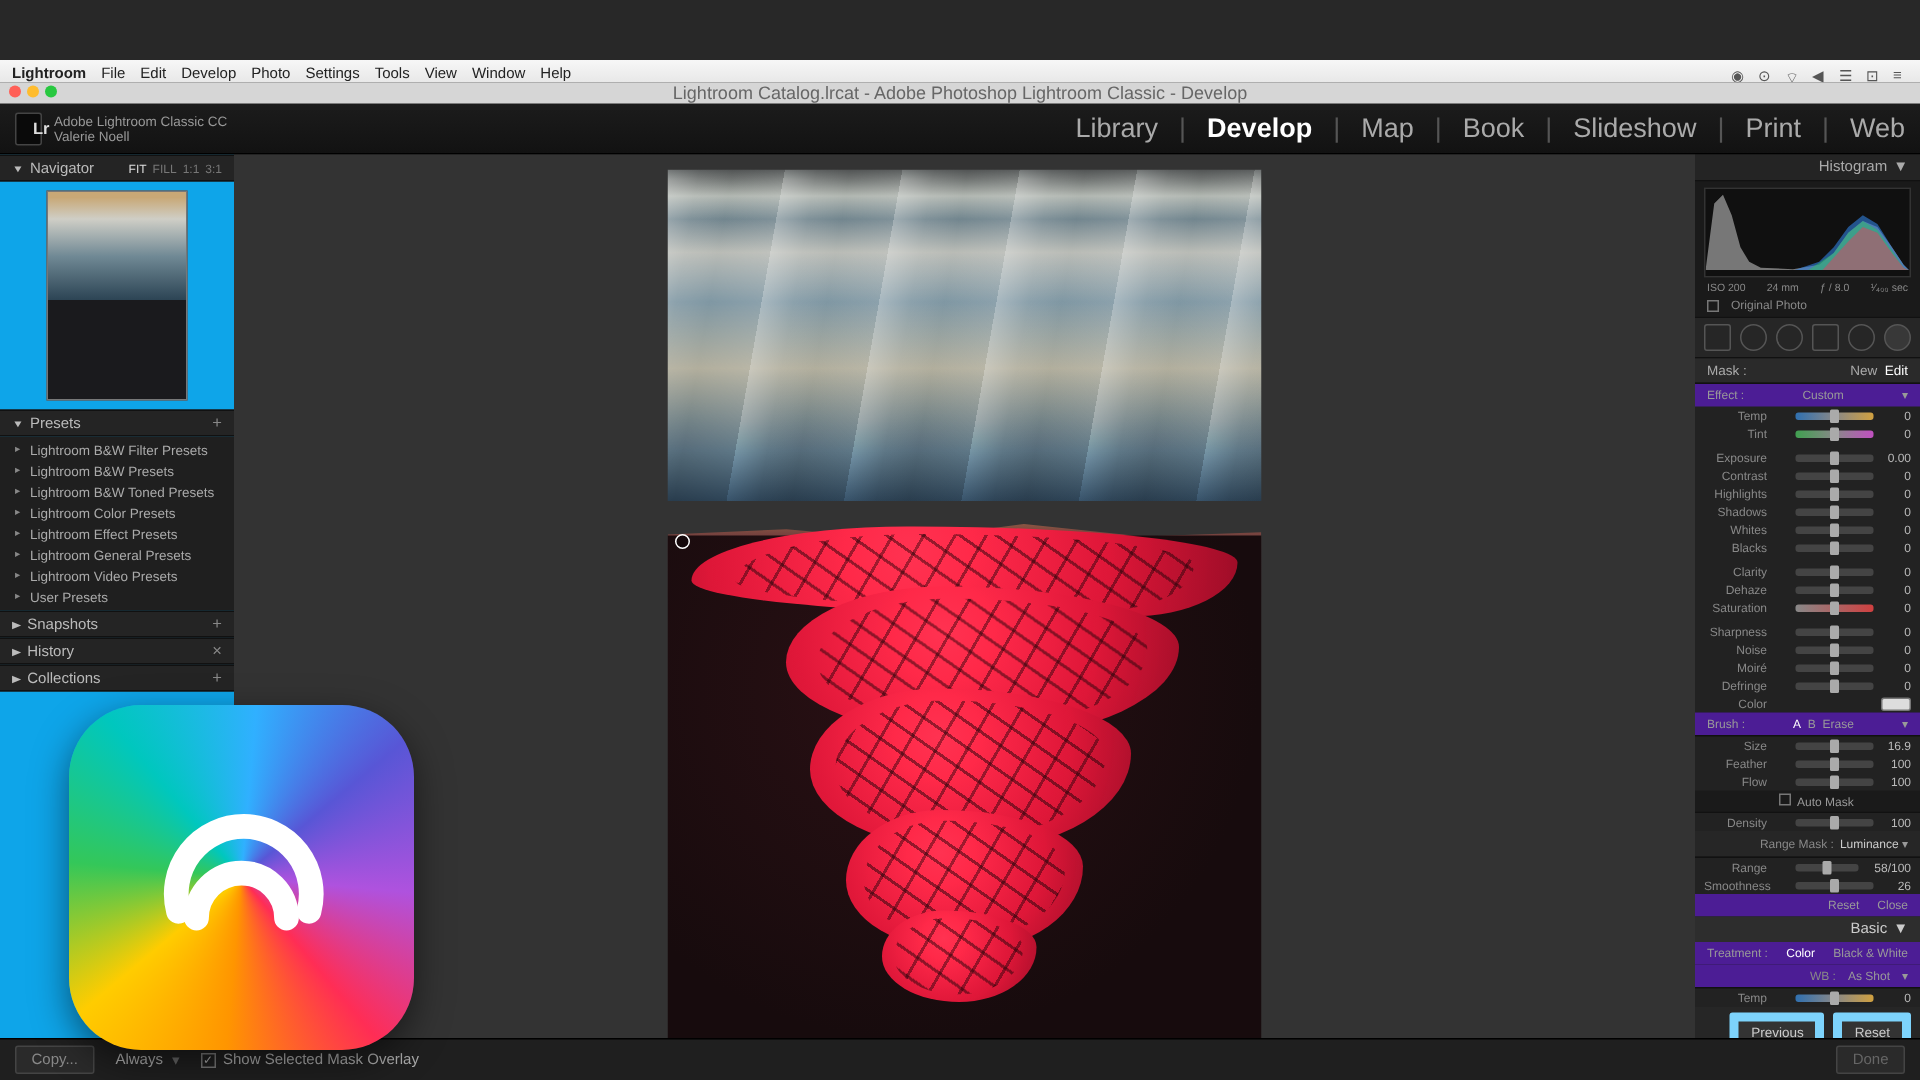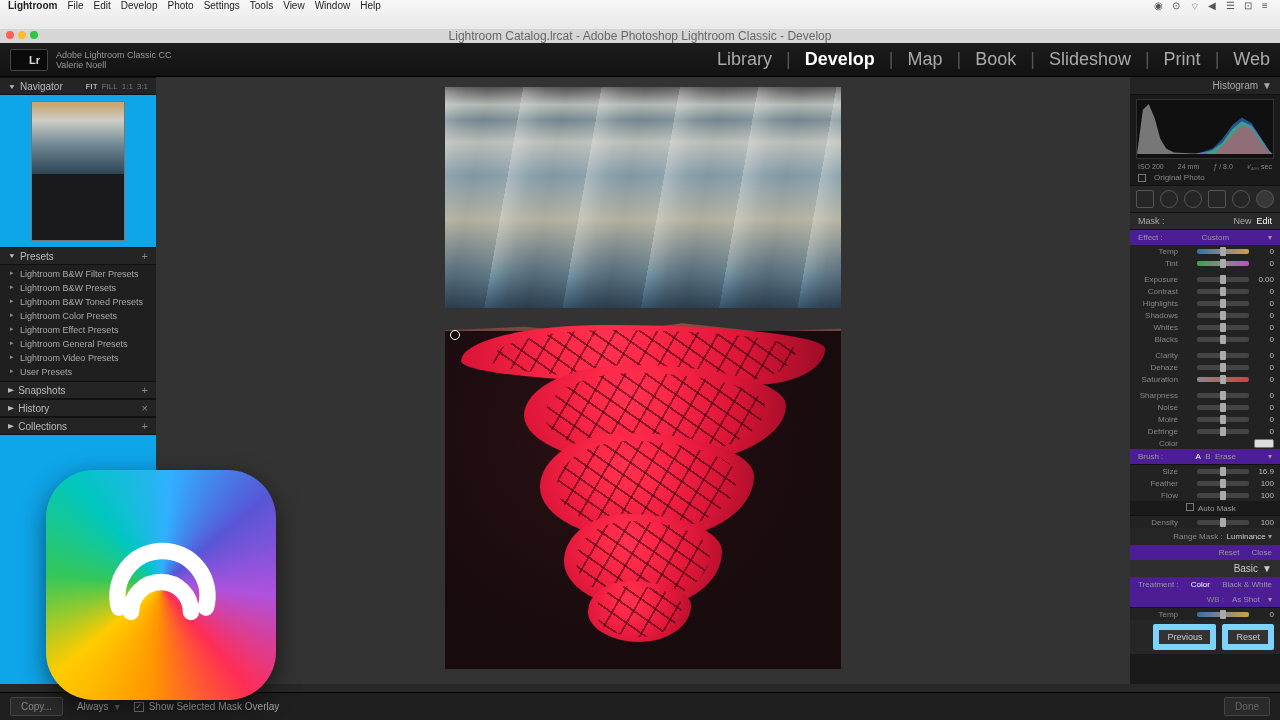--- a/index.html
+++ b/index.html
@@ -1,27 +1,27 @@
 <!DOCTYPE html>
 <html><head>
 <meta charset="utf-8">
 <style>
 *{margin:0;padding:0;box-sizing:border-box;font-family:"Lucida Grande","Helvetica Neue",Arial,sans-serif;-webkit-font-smoothing:antialiased;}
 body{width:1280px;height:720px;background:#282828;overflow:hidden;position:relative;}
-.mac-menubar{height:29px;background:linear-gradient(#f7f7f7,#e8e8e8);display:flex;align-items:flex-start;padding:0 8px;font-size:10px;color:#222;}
+.mac-menubar{height:15px;background:linear-gradient(#f7f7f7,#e8e8e8);display:flex;align-items:flex-end;padding:0 8px;font-size:10px;color:#222;margin-top:40px;}
 .mac-menubar .app{font-weight:600;margin-right:10px;}
 .mac-menubar .mitem{margin-right:10px;}
 .mac-right{margin-left:auto;display:flex;gap:8px;color:#555;}
 .mac-right span{width:10px;height:10px;display:inline-block;}
 .win-title{height:14px;background:#d6d6d6;text-align:center;font-size:12px;color:#666;line-height:14px;position:relative;}
 .traffic{position:absolute;left:6px;top:2px;display:flex;gap:4px;}
 .traffic div{width:8px;height:8px;border-radius:50%;}
 .t-red{background:#ff5f57;} .t-yel{background:#febc2e;} .t-grn{background:#28c840;}
 .app-header{height:34px;background:linear-gradient(#1c1c1c,#121212);display:flex;align-items:center;padding:0 10px;border-bottom:1px solid #000;}
-.lr-logo{width:38px;height:22px;background:#0a0a0a;border:1px solid #444;border-radius:2px;text-align:center;line-height:20px;color:#ddd;font-size:11px;font-weight:600;padding-left:11px;}
+.lr-logo{width:18px;height:22px;background:#0a0a0a;border:1px solid #444;border-radius:2px;text-align:center;line-height:20px;color:#ddd;font-size:11px;font-weight:600;padding-left:11px;}
 .identity{margin-left:8px;color:#999;font-size:9px;line-height:10px;}
 .modules{margin-left:auto;display:flex;gap:14px;color:#aaa;font-size:18px;}
 .modules div{cursor:pointer;}
 .modules .sep{color:#555;cursor:default;}
 .modules .active{color:#fff;font-weight:600;}
 .workspace{display:flex;height:607px;}
 .left-panel{width:156px;background:#0ea5e9;display:flex;flex-direction:column;font-size:10px;color:#bbb;}
 .phead{height:18px;display:flex;align-items:center;padding:0 8px;background:#242424;border-top:1px solid #111;border-bottom:1px solid #111;cursor:pointer;}
 .phead .tri{font-size:8px;margin-right:4px;transform:scaleY(0.8);}
 .phead .r{margin-left:auto;font-size:11px;color:#888;}
@@ -361,20 +361,32 @@
       </div>
     <div class="auto-mask"><span class="chk"></span><span>Auto Mask</span></div>
     <div class="section">
         <div class="srow">
           <span class="lbl">Density</span>
           <div class="sl"></div>
           <span class="val">100</span>
         </div>
       </div>
     <div class="rm"><span style="color:#888">Range Mask :</span><span>Luminance</span> ▾</div>
+    <div class="section">
+      <div class="srow">
+          <span class="lbl">Range</span>
+          <div class="sl"></div>
+          <span class="val" style="width:32px">58/100</span>
+        </div>
+      <div class="srow">
+          <span class="lbl">Smoothness</span>
+          <div class="sl"></div>
+          <span class="val">26</span>
+        </div>
+    </div>
     <div class="subhead" style="justify-content:flex-end;gap:12px;">
         <span>Reset</span>
         <span>Close</span>
       </div>
     <div class="sect-hd">
         <span>Basic</span>
         <span class="tri">▼</span>
       </div>
     <div class="subhead">
         <span>Treatment :</span>

